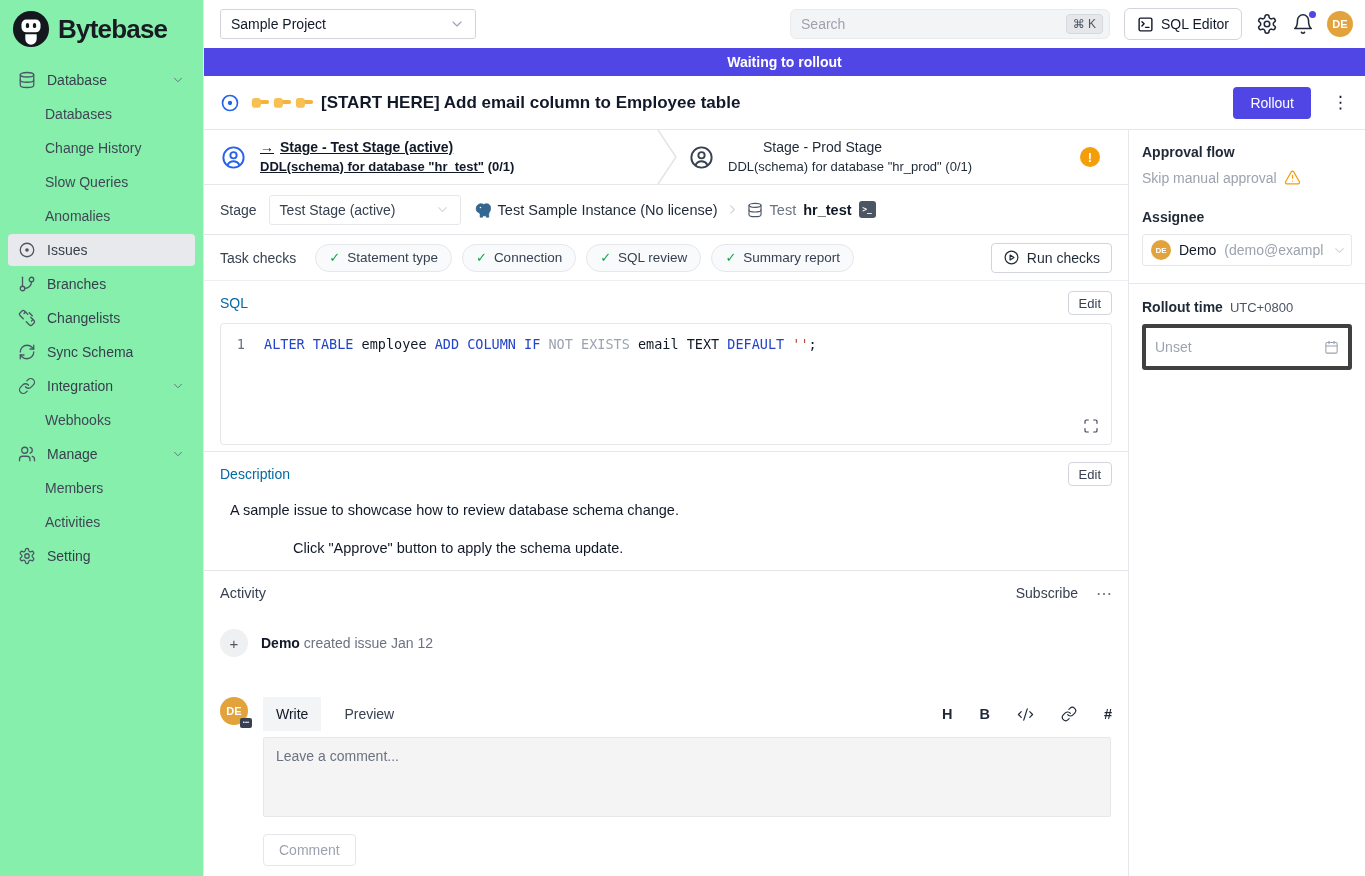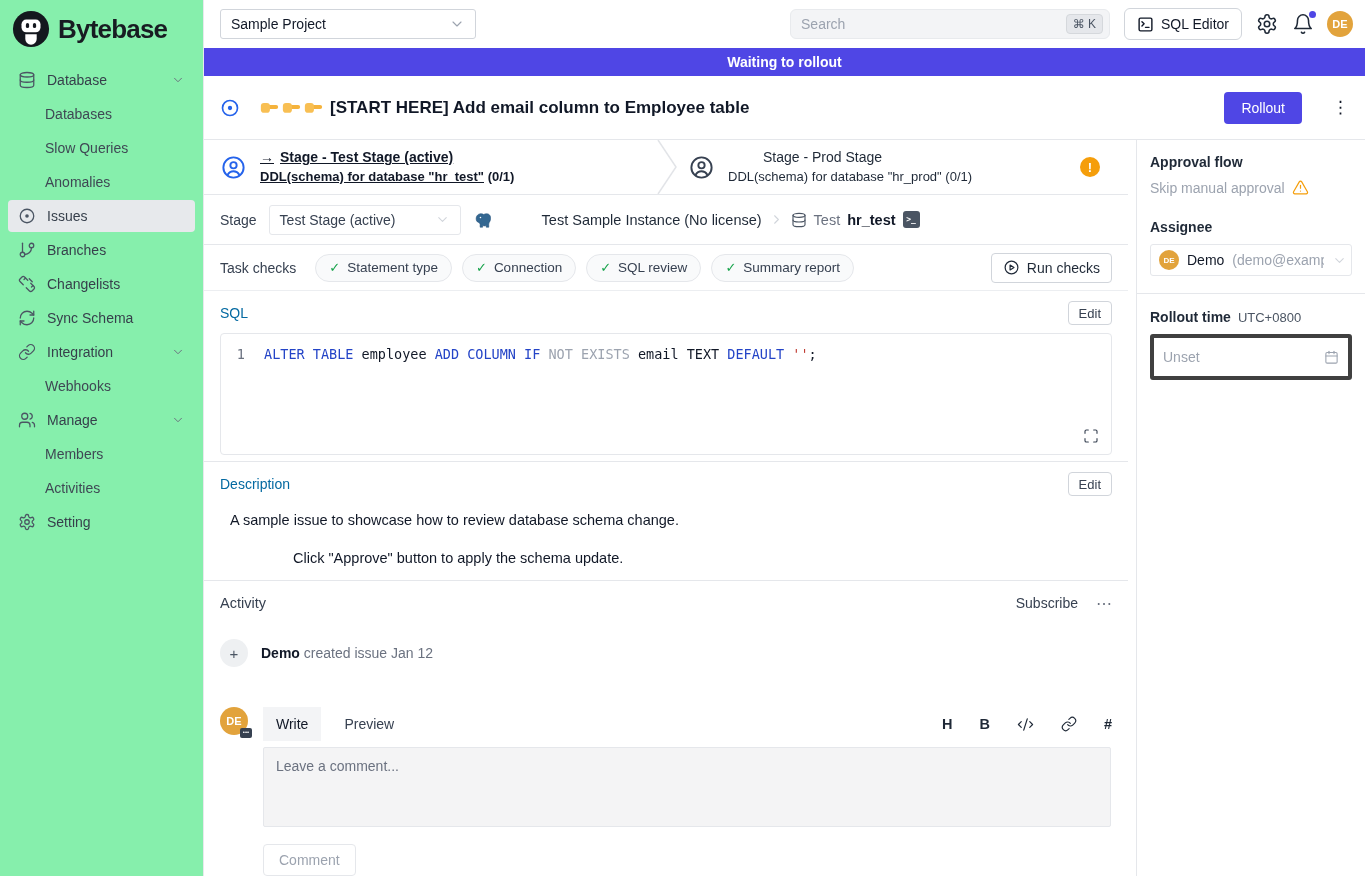--- a/index.html
+++ b/index.html
@@ -33,21 +33,21 @@
   .kbd { background:#e5e7eb; border:1px solid #d5d8dc; border-radius:4px; padding:2px 6px; font-size:12px; color:#4b5563; }
   .sql-editor-btn { height:32px; border:1px solid #d1d5db; border-radius:6px; background:#fff; display:flex; align-items:center; gap:7px; padding:0 12px; font-size:14px; color:#111827; margin-left:14px; }
   .icon-btn { margin-left:14px; color:#1f2937; position:relative; background:none; border:none; }
   .bell-dot { position:absolute; top:-2px; right:-2px; width:7px; height:7px; border-radius:50%; background:#4f46e5; }
   .avatar { width:26px; height:26px; border-radius:50%; background:#e2a33c; color:#fff; font-size:11px; font-weight:700; display:flex; align-items:center; justify-content:center; margin-left:13px; flex:none; }
 
   
   .banner { height:28px; flex:none; background:#4f46e5; color:#fff; font-weight:700; font-size:14px; display:flex; align-items:center; justify-content:center; }
 
   
-  .issue-header { height:64px; flex:none; border-bottom:1px solid #e5e7eb; display:flex; align-items:center; padding:1px 16px; gap:20px; }
+  .issue-header { height:54px; flex:none; border-bottom:1px solid #e5e7eb; display:flex; align-items:center; padding:1px 16px; gap:11px; }
   .issue-title { font-size:17px; font-weight:700; color:#111827; display:flex; align-items:center; gap:2px; }
   .hand { margin-right:1px; }
   .rollout-btn { margin-left:auto; background:#4f46e5; border:none; color:#fff; height:32px; padding:0 17px; border-radius:4px; font-size:14px; font-weight:500; }
   .kebab { border:none; background:none; font-size:17px; color:#111827; margin-left:10px; letter-spacing:0; }
 
   
   .content-row { flex:1; display:flex; min-height:0; }
   .main-col { width:924px; flex:none; display:flex; flex-direction:column; }
 
   
@@ -64,21 +64,21 @@
   .second .sc-sub { font-weight:400; color:#1f2937; }
   .stage-sep { align-self:center; color:#e2e4e8; }
   .alert-dot { margin-left:auto; align-self:center; margin-right:14px; width:20px; height:20px; border-radius:50%; background:#f59e0b; color:#fff; font-size:13px; font-weight:700; display:flex; align-items:center; justify-content:center; flex:none; }
 
   
   .stage-select-row { height:50px; flex:none; border-bottom:1px solid #e5e7eb; display:flex; align-items:center; padding:0 16px; gap:12px; }
   .row-label { color:#374151; font-size:14px; }
   .stage-select { width:192px; height:30px; border:1px solid #e5e7eb; border-radius:3px; display:flex; align-items:center; padding:0 10px; font-size:14px; color:#374151; background:#fff; }
   .stage-select .chev { margin-left:auto; color:#d1d5db; }
   .crumb { display:flex; align-items:center; gap:7px; }
-  .crumb-inst { font-size:14.5px; color:#1f2937;margin-left:44px; }
+  .crumb-inst { font-size:14.5px; color:#1f2937; }
   .crumb-chev { color:#d1d5db; }
   .crumb-env { color:#6b7280; font-size:14.5px; }
   .crumb-db { color:#111827; font-weight:700; font-size:14.5px; }
   .term-chip { width:17px; height:17px; background:#4b5563; border-radius:3px; color:#fff; font-family:"DejaVu Sans Mono",monospace; font-size:8px; font-weight:700; display:flex; align-items:center; justify-content:center; }
 
   
   .task-checks-row { height:46px; flex:none; border-bottom:1px solid #eceef1; display:flex; align-items:center; padding:0 16px; gap:10px; }
   .task-checks-row .row-label { font-weight:500; margin-right:9px; }
   .pill { height:28px; border:1px solid #e5e7eb; background:#f9fafb; border-radius:14px; padding:0 13px; display:flex; align-items:center; gap:7px; font-size:13.5px; color:#374151; }
   .pill .ck { color:#16a34a; font-size:13px; }
@@ -121,21 +121,21 @@
   .tab { padding:9px 13px; font-size:14px; color:#374151; background:none; border:none; }
   .tab.active { background:#f3f4f6; color:#111827; }
   .tab + .tab { margin-left:10px; }
   .fmt-toolbar { margin-left:auto; display:flex; align-items:center; gap:27px; color:#1f2937; }
   .fmt-btn { background:none; border:none; color:#1f2937; font-size:14.5px; font-weight:700; display:flex; align-items:center; }
   .comment-area { margin-top:6px; width:848px; height:80px; background:#f4f4f5; border:1px solid #e5e7eb; border-radius:2px; padding:10px 12px; font-family:"Liberation Sans",sans-serif; font-size:14px; color:#374151; resize:none; outline:none; display:block; }
   .comment-area::placeholder { color:#6b7280; }
   .comment-btn { margin-top:17px; height:32px; padding:0 15px; border:1px solid #e5e7eb; border-radius:4px; background:#fff; color:#9ca3af; font-size:14px; }
 
   
-  .right-panel { flex:1; border-left:1px solid #e5e7eb; padding:14px 0 0; min-width:0;margin-left:8px; }
+  .right-panel { flex:1; border-left:1px solid #e5e7eb; padding:14px 0 0; min-width:0; }
   .rp-block { padding:0 13px; }
   .rp-title { font-size:14px; font-weight:700; color:#1f2937; display:flex; align-items:baseline; gap:7px; }
   .rp-title .tz { font-weight:400; color:#4b5563; font-size:13px; }
   .skip-approval { margin-top:9px; display:flex; align-items:center; gap:7px; font-size:14px; color:#9ca3af; }
   .warn-ic { color:#f59e0b; }
   .assignee-title { margin-top:23px; }
   .assignee-select { margin-top:9px; height:32px; border:1px solid #e5e7eb; border-radius:3px; background:#fff; display:flex; align-items:center; gap:8px; padding:0 4px 0 8px; overflow:hidden; }
   .assignee-select .avatar { width:20px; height:20px; font-size:8px; margin:0; }
   .as-name { color:#111827; white-space:nowrap; }
   .as-email { color:#9ca3af; white-space:nowrap; overflow:hidden; flex:1; }
@@ -171,20 +171,23 @@
         </span>
       <span>Database</span>
       <span class="chev">
           <svg class="ic" width="14" height="14" viewBox="0 0 24 24">
             <polyline points="6 9 12 15 18 9"></polyline>
           </svg>
         </span>
     </div>
     <div class="nav-item sub">
         <span>Databases</span>
+      </div>
+    <div class="nav-item sub">
+        <span>Change History</span>
       </div>
     <div class="nav-item sub">
         <span>Slow Queries</span>
       </div>
     <div class="nav-item sub">
         <span>Anomalies</span>
       </div>
     <div class="nav-item selected">
       <span class="nico">
           <svg class="ic" width="18" height="18" viewBox="0 0 24 24">

